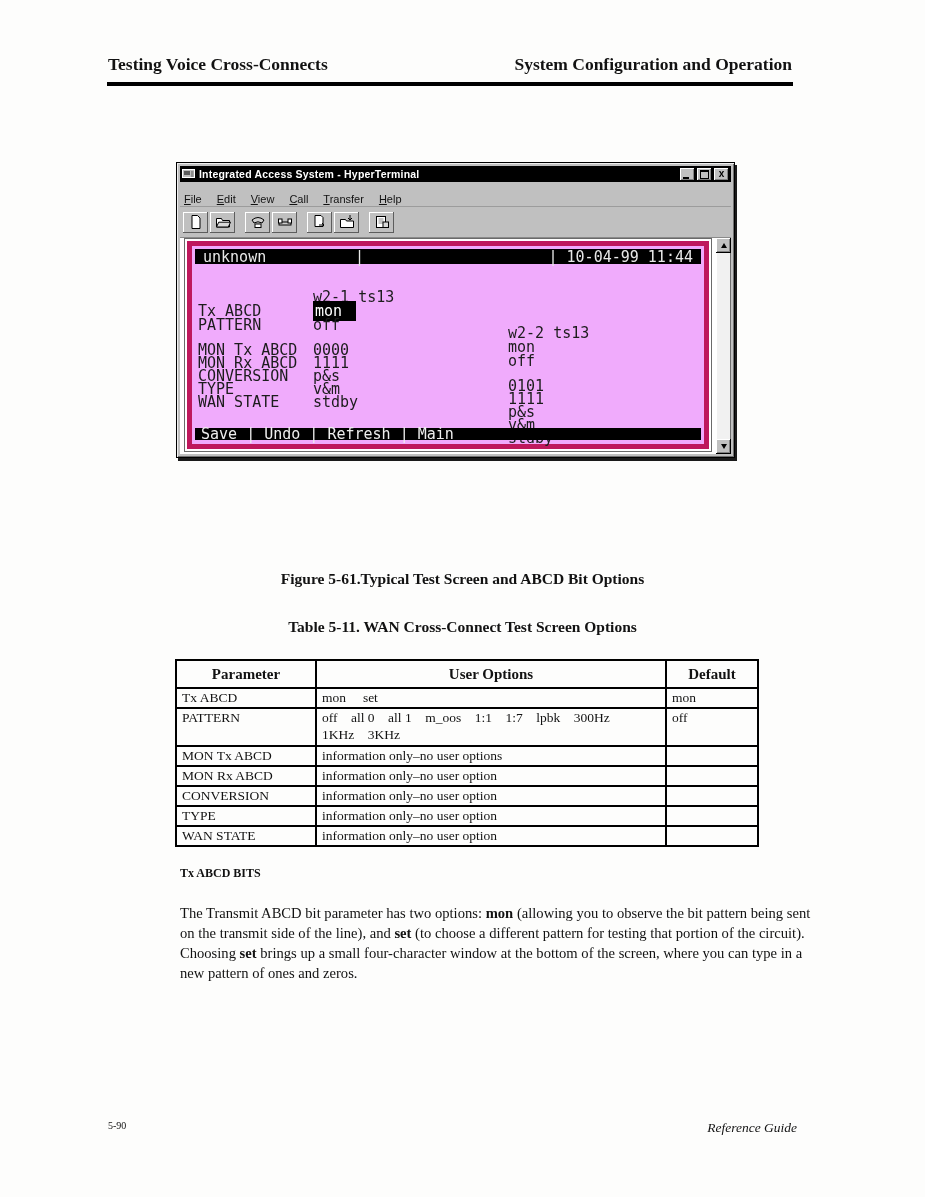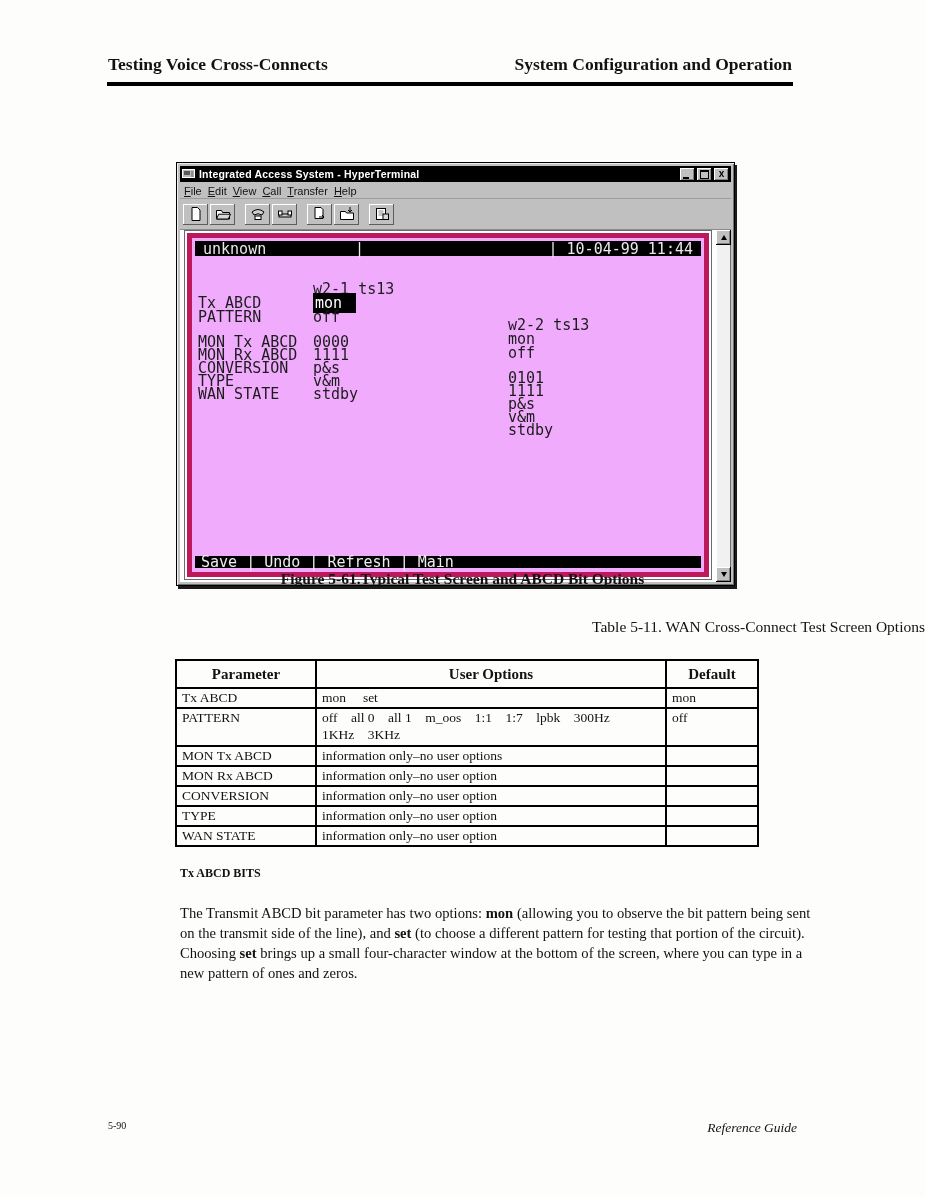--- a/index.html
+++ b/index.html
@@ -7,35 +7,35 @@
         font-family:"Liberation Serif",serif;color:#121212;overflow:hidden;}
 
   
   .hdr-left{position:absolute;left:108px;top:54px;font-weight:bold;font-size:17.5px;}
   .hdr-right{position:absolute;right:133px;top:54px;font-weight:bold;font-size:17.5px;}
   .hdr-rule{position:absolute;left:107px;top:82px;width:686px;height:4px;background:#000;}
   .ftr-left{position:absolute;left:108px;top:1120px;font-size:10px;}
   .ftr-right{position:absolute;right:128px;top:1120px;font-size:13.5px;font-style:italic;}
 
   
-  .win{position:absolute;left:176px;top:162px;width:559px;height:424px;background:#c0c0c0;
+  .win{position:absolute;left:176px;top:162px;width:559px;height:296px;background:#c0c0c0;
        border:1px solid #000;box-shadow:2px 3px 0 #1a1a1a, inset 1px 1px 0 #efefef, inset -1px -1px 0 #707070;
        display:flex;flex-direction:column;padding:3px;box-sizing:border-box;
        font-family:"Liberation Sans",sans-serif;}
   .titlebar{height:16px;background:#000;display:flex;align-items:center;padding:0 2px;flex:0 0 auto;}
   .title-icon{width:13px;height:11px;margin-right:4px;flex:0 0 auto;}
   .title-text{color:#fff;font-size:10.5px;font-weight:bold;white-space:nowrap;letter-spacing:.2px;}
   .tb-btns{margin-left:auto;display:flex;gap:2px;}
   .tb-btn{width:15px;height:13px;background:#c0c0c0;box-shadow:inset -1px -1px 0 #000,inset 1px 1px 0 #fff,inset -2px -2px 0 #808080;
           display:flex;align-items:center;justify-content:center;position:relative;}
   .glyph-min{position:absolute;left:3px;bottom:2px;width:6px;height:2px;background:#000;}
   .glyph-max{width:7px;height:6px;border:1px solid #000;border-top-width:2px;}
   .glyph-close{font:bold 10px "Liberation Sans",sans-serif;color:#000;line-height:10px;}
 
-  .menubar{height:15px;display:flex;align-items:center;padding:1px 4px 0;gap:6px;
+  .menubar{height:15px;display:flex;align-items:center;padding:9px 4px 0;gap:15px;
            font-size:11px;border-bottom:1px solid #9c9c9c;flex:0 0 auto;}
   .menu-item{white-space:nowrap;}
   .menu-item::first-letter{text-decoration:underline;}
 
   .toolbar{height:26px;display:flex;align-items:center;padding:2px 3px;gap:2px;flex:0 0 auto;}
   .tool-btn{width:25px;height:21px;background:#c0c0c0;
             box-shadow:inset -1px -1px 0 #5d5d5d,inset 1px 1px 0 #fff;
             display:flex;align-items:center;justify-content:center;}
   .tool-gap{width:6px;height:1px;}
 
@@ -60,21 +60,21 @@
   .trow{position:absolute;left:0;right:0;height:13px;}
   .c0{position:absolute;left:6px;white-space:pre;}
   .c1{position:absolute;left:121px;white-space:pre;}
   .c2{position:absolute;left:316px;white-space:pre;margin-top:36px;}
   .sel{background:#000;color:#fff;padding:1px 14px 1px 2px;}
   .term-bottom{position:absolute;left:3px;right:3px;bottom:4px;height:12px;background:#000;
                color:#eee;line-height:12px;padding-left:6px;}
 
   
   .fig-cap{position:absolute;left:0;right:0;top:570px;text-align:center;font-weight:bold;font-size:15.5px;}
-  .tab-cap{position:absolute;left:0;right:0;top:618px;text-align:right;font-weight:normal;font-size:15.5px;}
+  .tab-cap{position:absolute;left:0;right:0;top:618px;text-align:center;font-weight:bold;font-size:15.5px;}
 
   
   table.opts{position:absolute;left:175px;top:659px;width:556px;border-collapse:collapse;
              font-size:13.5px;table-layout:fixed;}
   .opts th,.opts td{border:2px solid #000;padding:0 5px;vertical-align:top;line-height:17px;}
   .opts th{font-size:15px;height:26px;text-align:center;vertical-align:middle;}
   .col-param{width:128px;} .col-opt{width:338px;} .col-def{width:80px;}
   .pre{white-space:pre-wrap;}
   .opts td{height:18px;}
   tr.row-pattern td{height:36px;}

